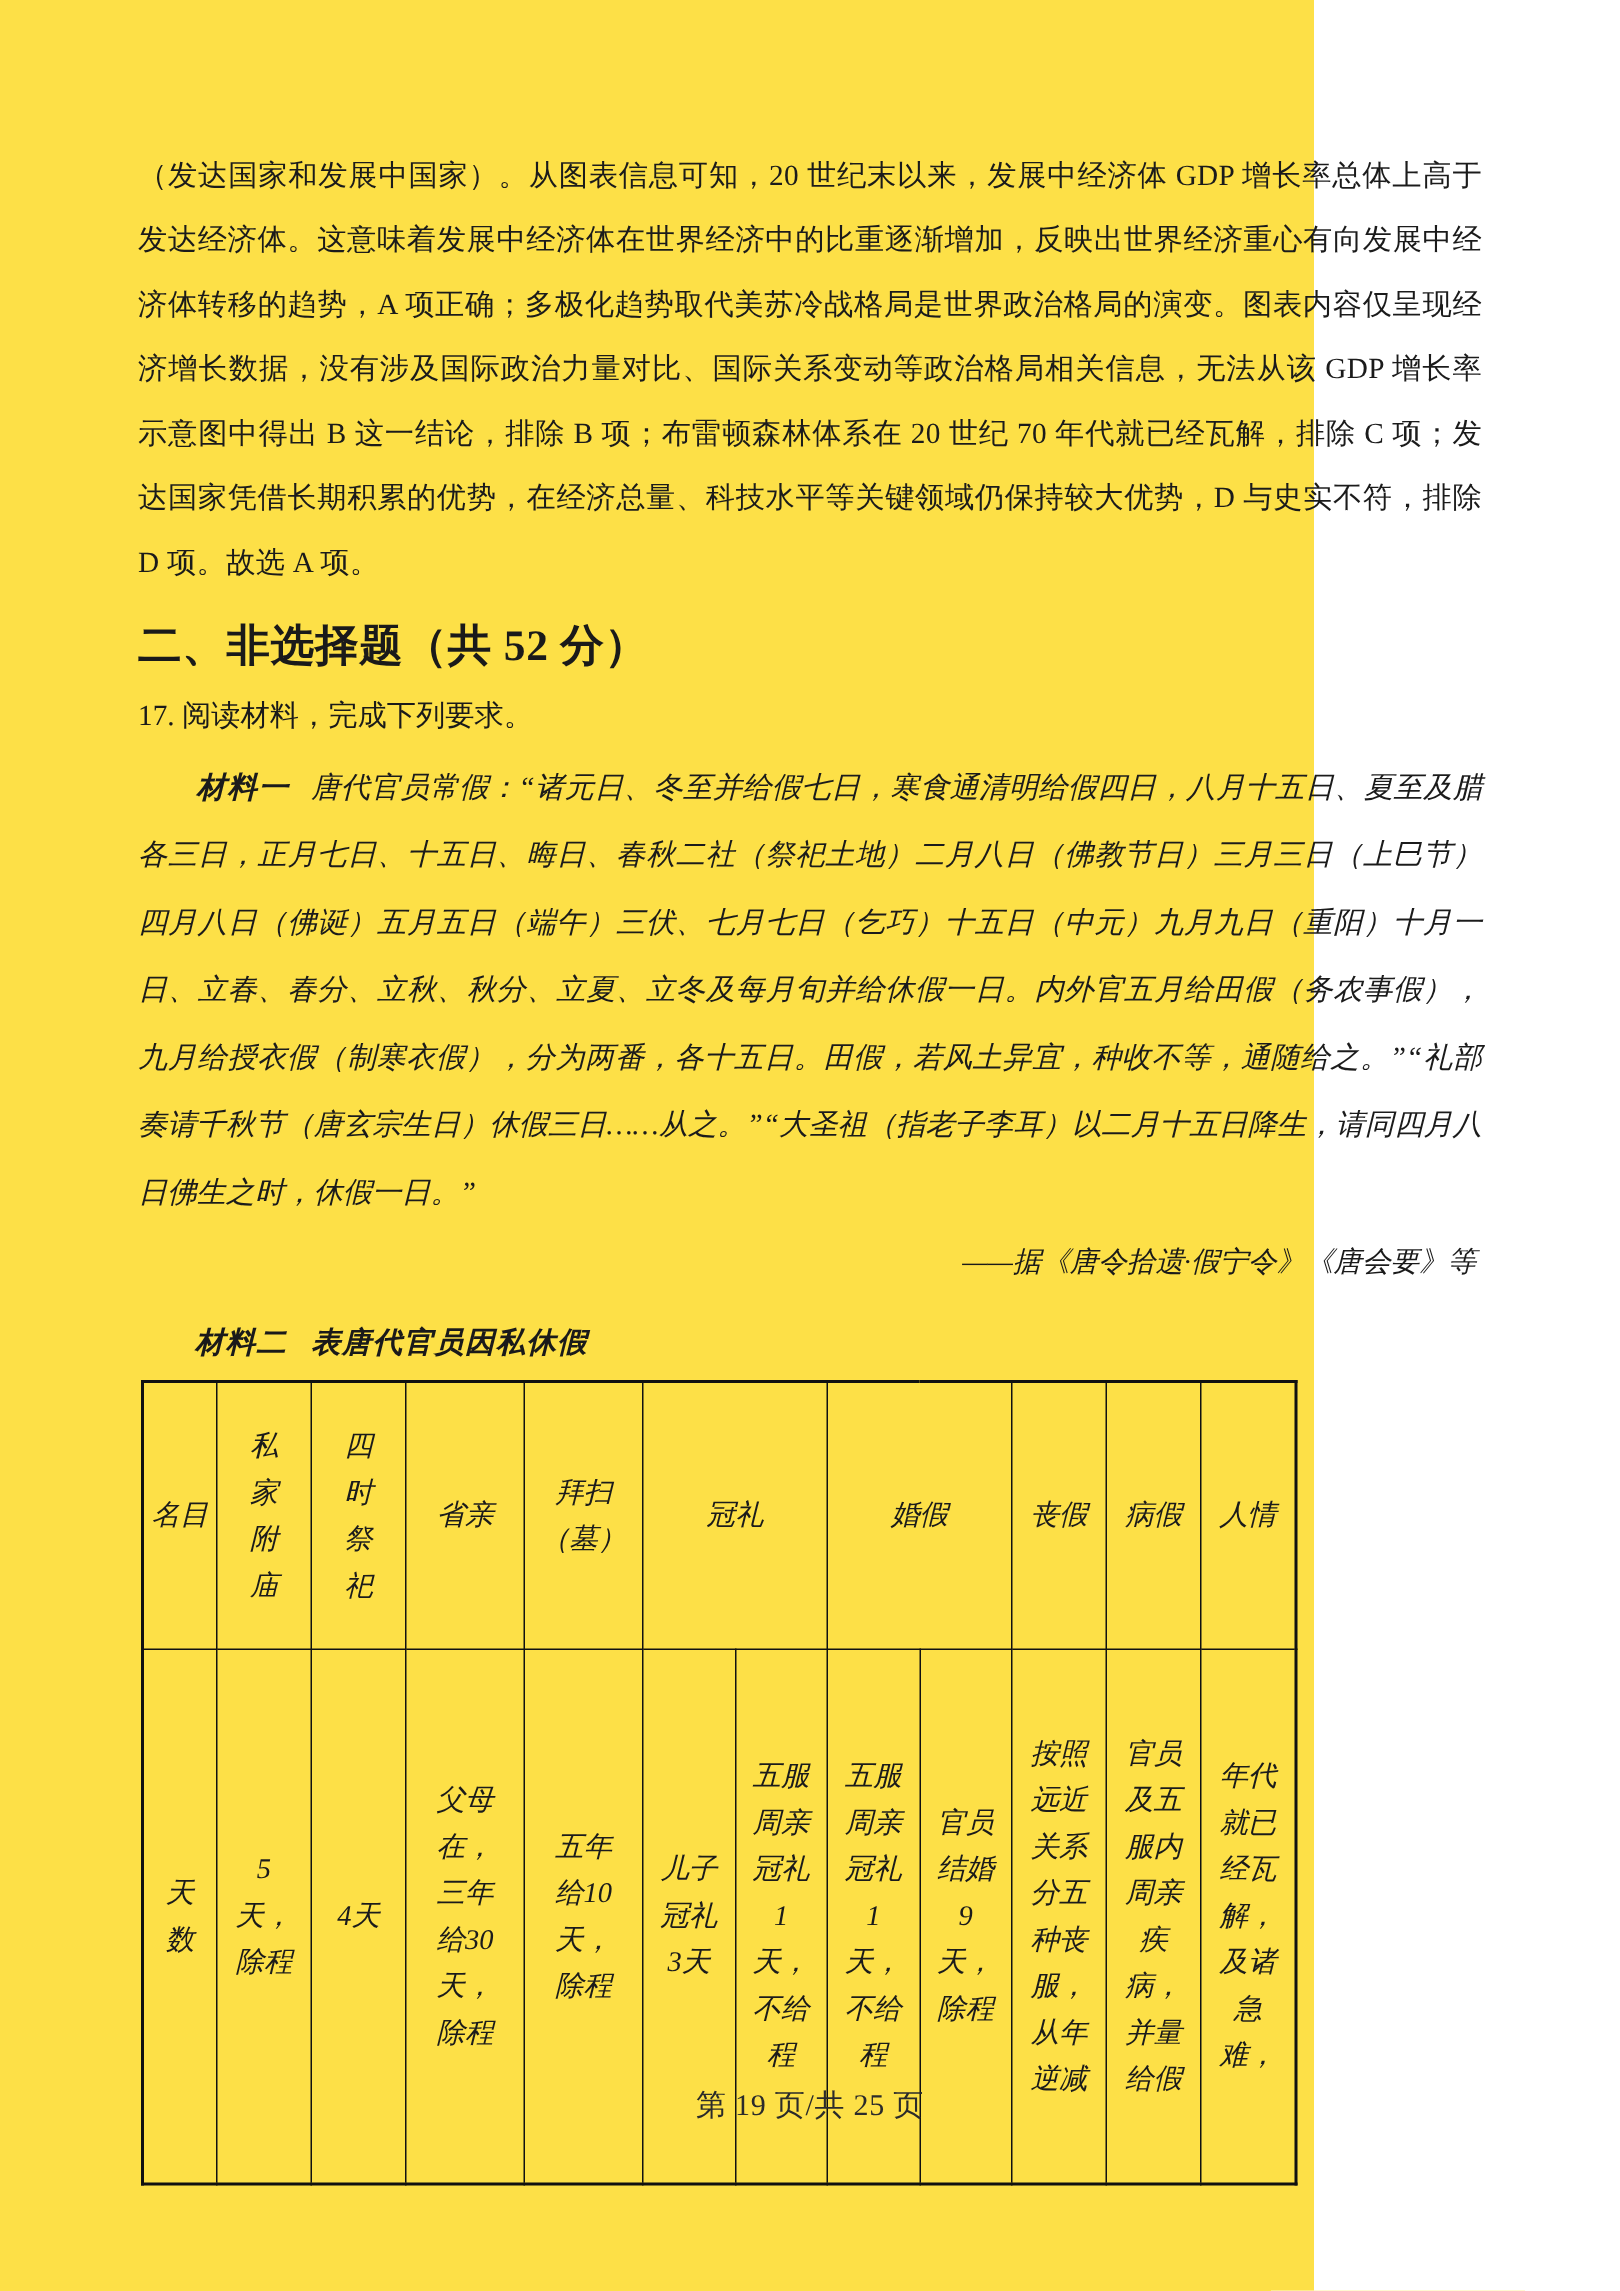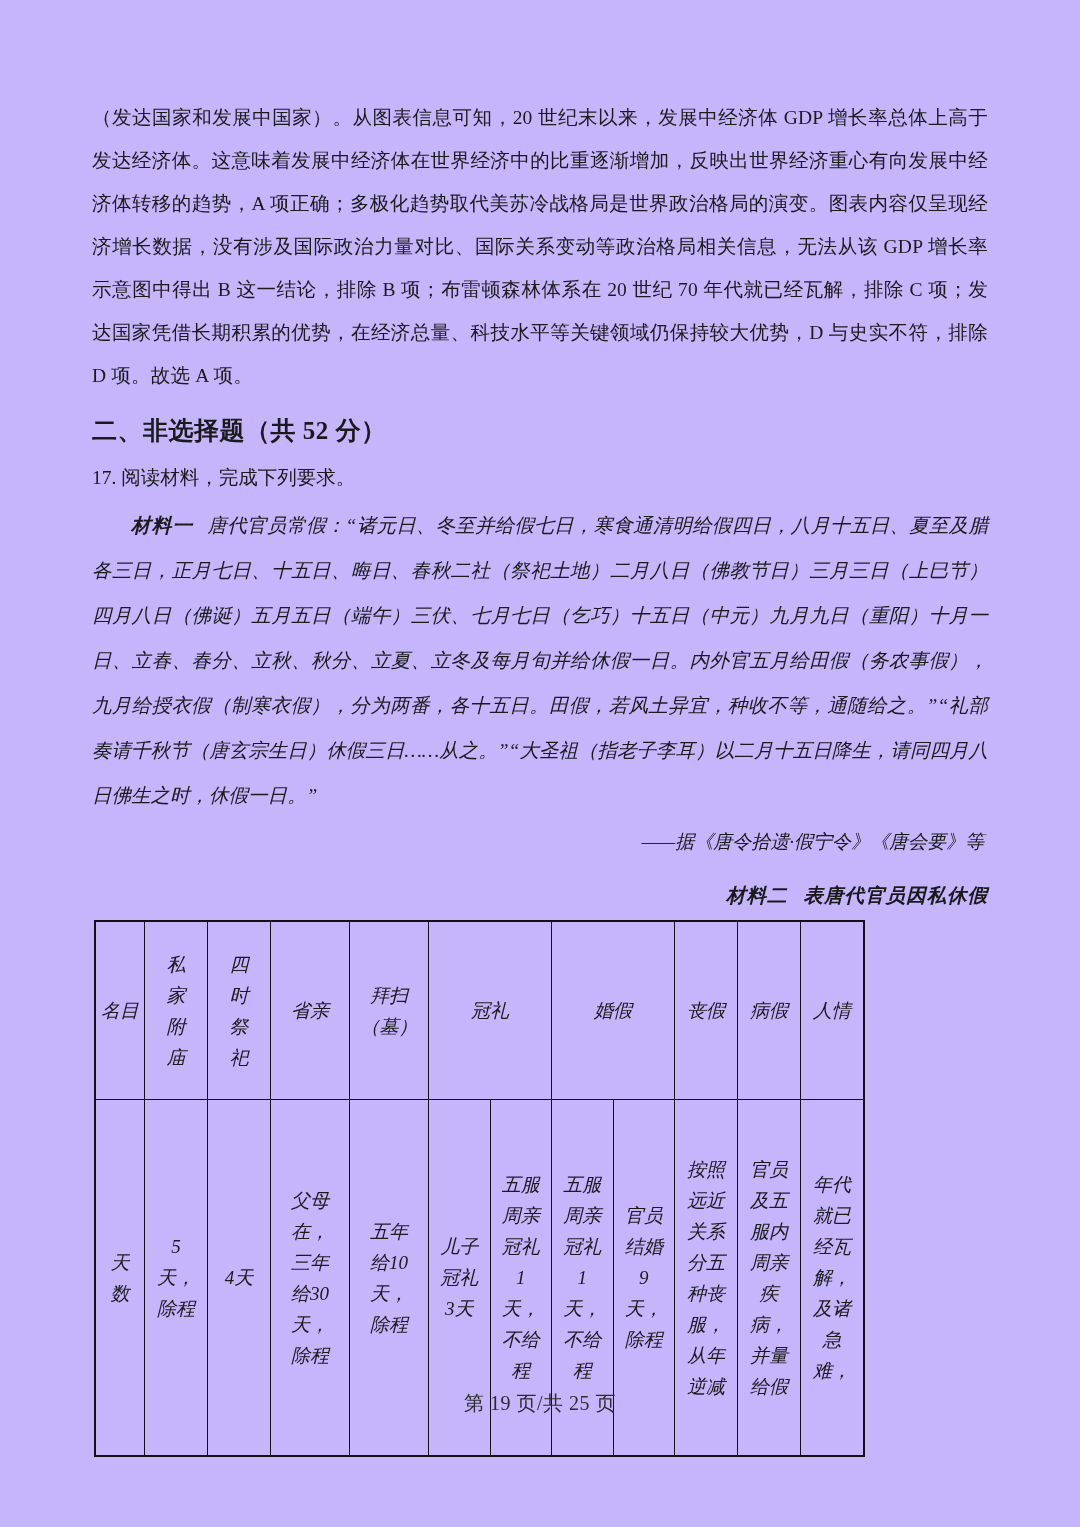--- a/index.html
+++ b/index.html
@@ -12,23 +12,23 @@
     height: 1527px;
     position: relative;
     font-family: "Liberation Serif", "DejaVu Serif", serif;
     color: #1a1a1a;
     overflow: hidden;
   }
 
   .page {
     position: absolute;
     left: 0; top: 0;
-    width: 1080px;
+    width: 876px;
     height: 1527px;
-    background: #c4b5fd;
+    background: #fde047;
   }
 
   .content {
     position: absolute;
     left: 92px;
     top: 96px;
     width: 896px;
   }
 
   
@@ -37,21 +37,21 @@
     line-height: 43px;
     text-align: justify;
     text-justify: inter-ideograph;
     letter-spacing: 0.2px;
     margin: 0;
     color: #1b1b1b;
   }
 
   
   .section-heading {
-    font-size: 25px;
+    font-size: 29px;
     font-weight: bold;
     line-height: 40px;
     margin: 14px 0 6px 0;
     letter-spacing: 0.5px;
   }
 
   
   .question-line {
     font-size: 19.5px;
     line-height: 42px;
@@ -87,21 +87,20 @@
   }
 
   .material2-title {
     font-size: 19.5px;
     line-height: 40px;
     font-style: italic;
     font-weight: 600;
     margin: 12px 0 4px 0;
     padding-left: 38px;
     letter-spacing: 1px;
-    text-align: right;
   }
   .material2-title .gap { display:inline-block; width: 16px; }
 
   
   .tbl-wrap {
     margin-top: 2px;
     padding-left: 2px;
   }
   table.holiday {
     border-collapse: collapse;

